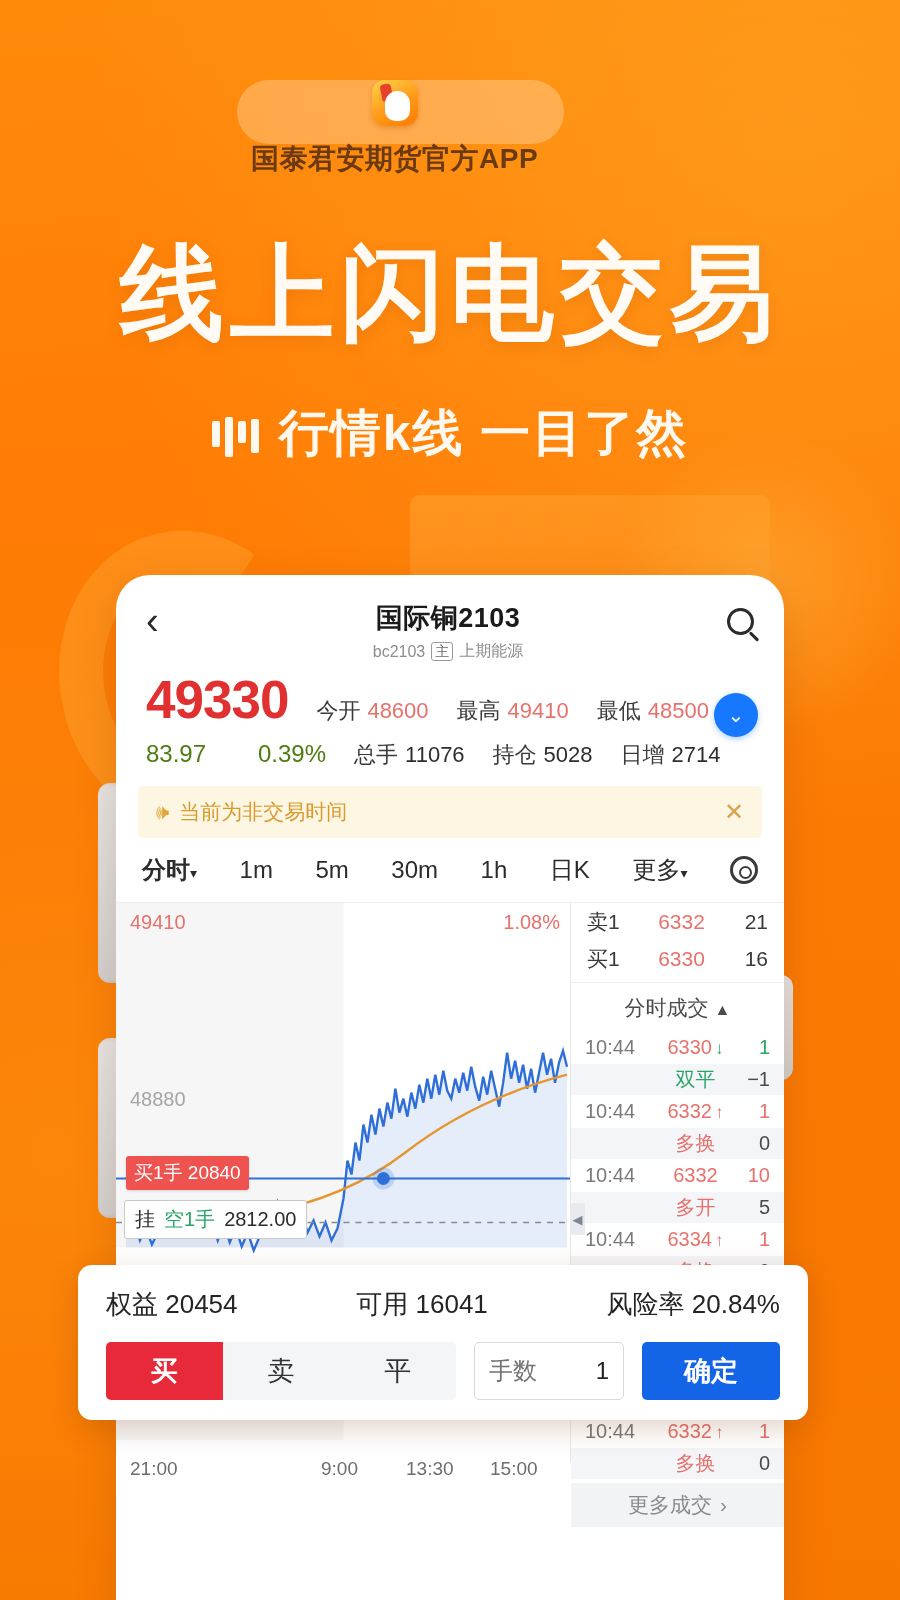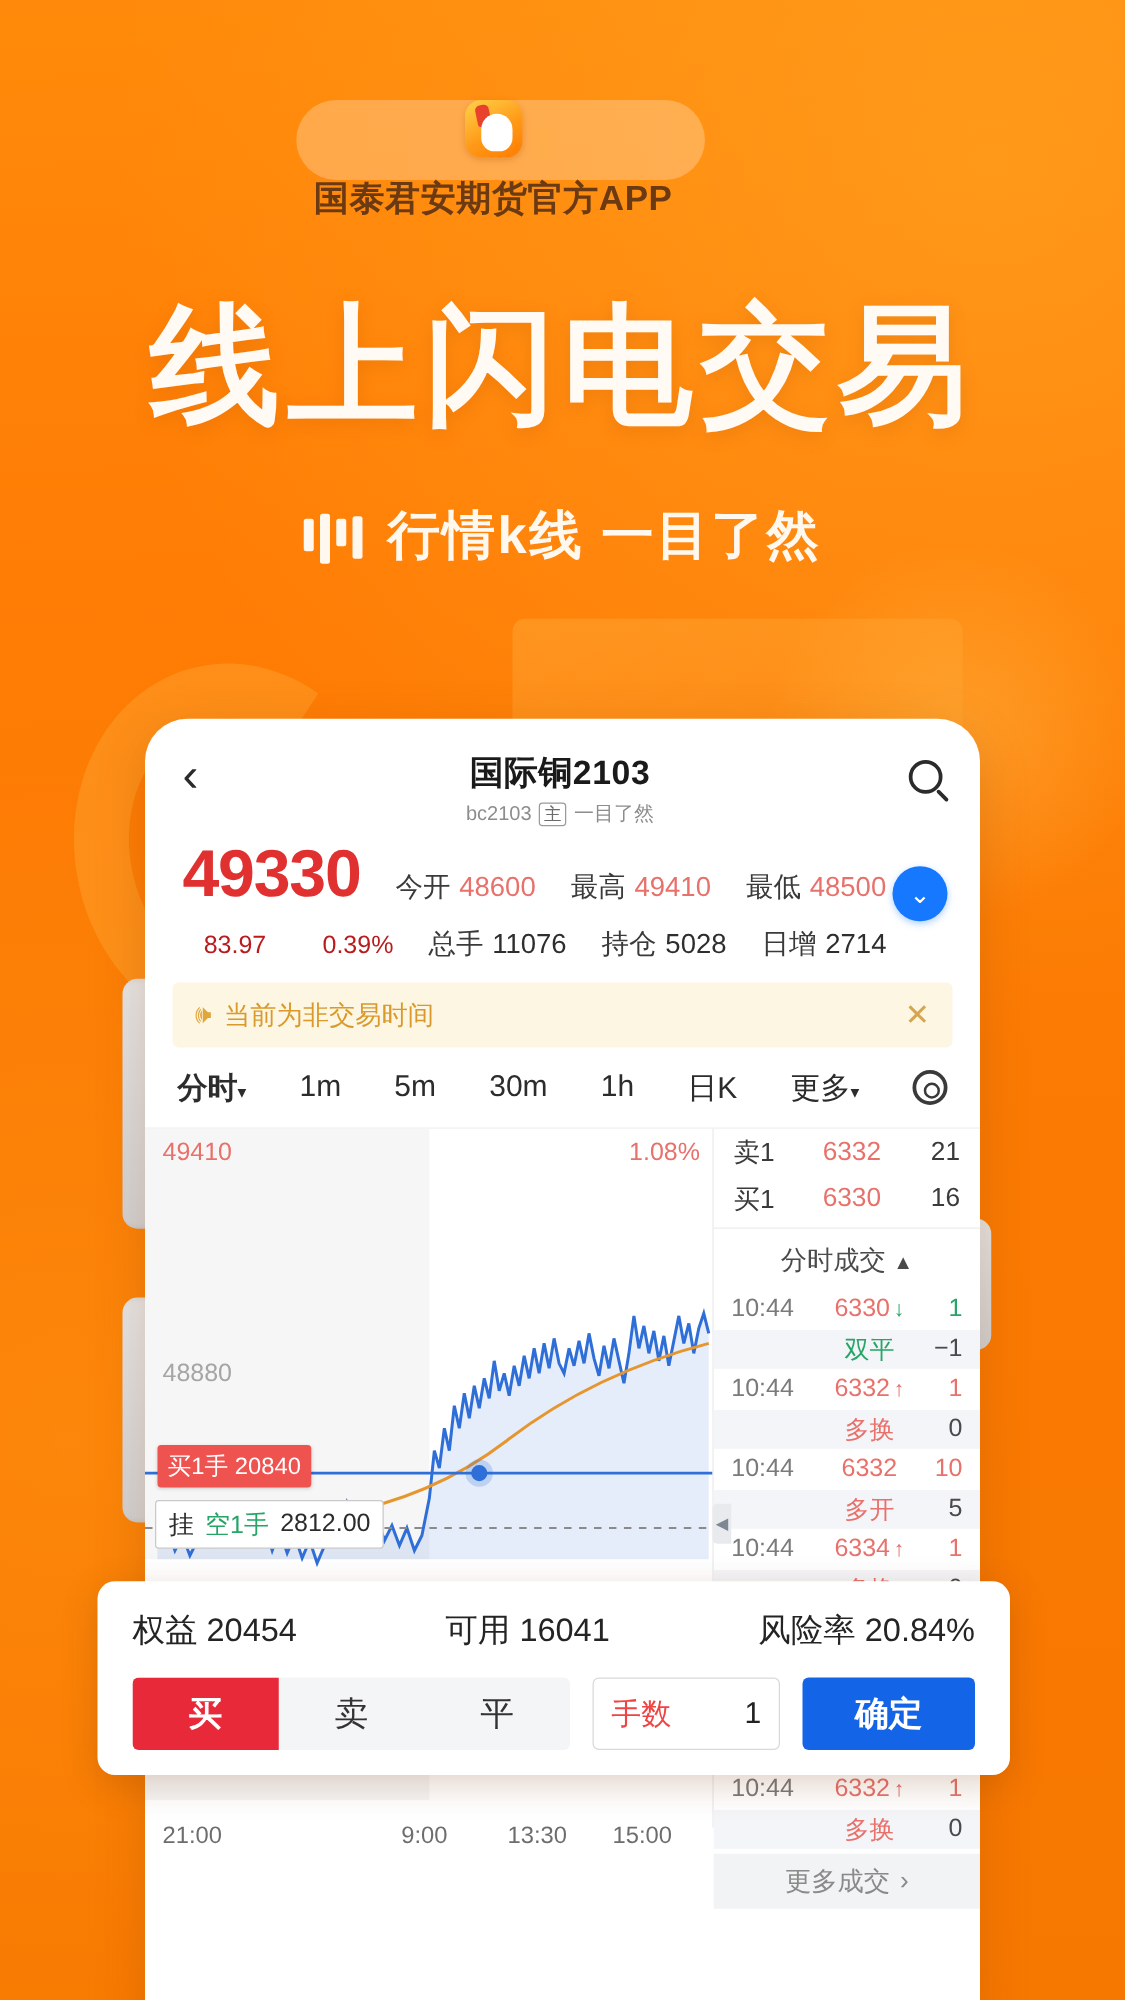--- a/index.html
+++ b/index.html
@@ -76,21 +76,21 @@
     text-align:center;
     font-size:104px; line-height:1.06; font-weight:bold;
     color:#fffaf4; letter-spacing:6px;
     text-shadow:0 4px 14px rgba(180,80,0,.22);
     white-space:nowrap;
   }
   .subline {
     position:absolute; left:0; right:0; top:400px;
     display:flex; align-items:center; justify-content:center; gap:20px;
     color:#fff8ef;
-    font-size:42px; font-weight:bold; letter-spacing:2px;
+    font-size:50px; font-weight:bold; letter-spacing:2px;
     white-space:nowrap;
   }
   .kbars { display:flex; align-items:flex-end; gap:5px; height:46px; }
   .kbars i { display:block; width:8px; background:#fff8ef; border-radius:2px; }
   .kb1{height:26px; margin-bottom:10px;}
   .kb2{height:40px;}
   .kb3{height:22px; margin-bottom:14px;}
   .kb4{height:34px; margin-bottom:4px;}
 
   
@@ -150,21 +150,21 @@
   
   .quote { padding:6px 30px 10px 30px; position:relative; }
   .quote-row1 { display:flex; align-items:baseline; gap:28px; }
   .last-price {
     font-size:53px; font-weight:bold; color:#e03030; letter-spacing:-1px;
     line-height:1;
   }
   .q-item { font-size:22px; color:#3a3a3a; white-space:nowrap; }
   .q-item .v { color:#e8716b; margin-left:7px; }
   .quote-row2 { display:flex; align-items:baseline; gap:28px; margin-top:14px; }
-  .chg { font-size:20px; color:#b91c1c;text-align:center; }
+  .chg { font-size:24px; color:#4d7c0f; }
   .chg.w1 { width:84px; }
   .q-item2 { font-size:22px; color:#3a3a3a; white-space:nowrap; }
   .q-item2 .v { color:#2e2e2e; margin-left:7px; }
   .expand-btn {
     position:absolute; right:26px; top:26px;
     width:44px; height:44px; border-radius:50%;
     background:#1677ff; color:#fff;
     display:flex; align-items:center; justify-content:center;
     font-size:20px; box-shadow:0 2px 6px rgba(22,119,255,.35);
   }
@@ -290,21 +290,21 @@
   .seg div {
     flex:1; display:flex; align-items:center; justify-content:center;
     font-size:27px; color:#333;
   }
   .seg .on { background:#e8293a; color:#fff; font-weight:bold; }
   .lots {
     width:150px; height:58px; border:1px solid #d9d9d9; border-radius:5px;
     display:flex; align-items:center; justify-content:space-between;
     padding:0 14px; font-size:24px;
   }
-  .lots .ph { color:#ef4444;font-family:Liberation Mono, monospace; }
+  .lots .ph { color:#737373;font-family:Liberation Mono, monospace; }
   .lots .val { color:#222; }
   .confirm {
     flex:1; height:58px; background:#1464e8; color:#fff; border-radius:5px;
     display:flex; align-items:center; justify-content:center;
     font-size:27px; font-weight:bold;
   }
 </style>
 </head>
 <body>
 
@@ -337,21 +337,21 @@
 
   <div class="phone">
 
     <div class="nav">
       <div class="nav-back">‹</div>
       <div class="nav-center">
         <div class="nav-title">国际铜2103</div>
         <div class="nav-sub">
           <span>bc2103</span>
           <span class="tag-main">主</span>
-          <span>一目了然</span>
+          <span>上期能源</span>
         </div>
       </div>
       <div class="nav-search">
         <span class="search-circle"></span>
       </div>
     </div>
 
     <div class="quote">
       <div class="quote-row1">
         <div class="last-price">49330</div>

